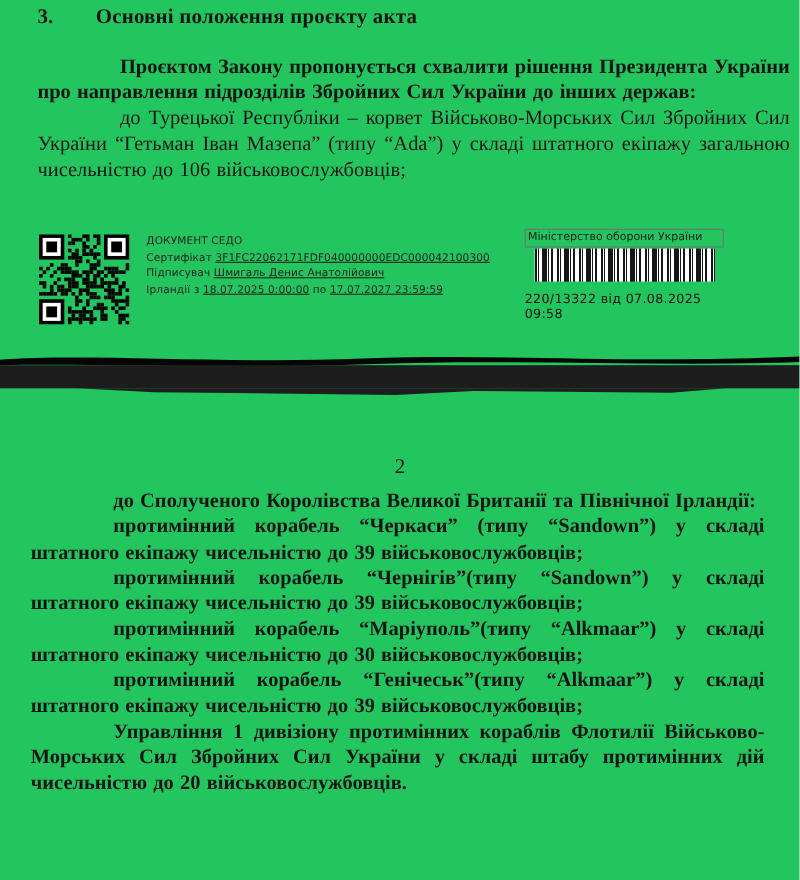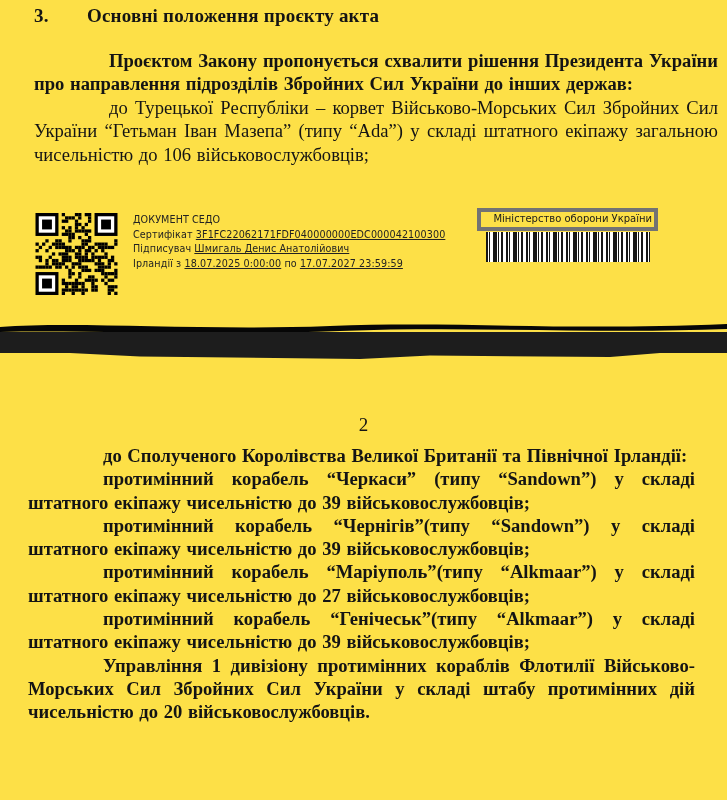--- a/index.html
+++ b/index.html
@@ -1,18 +1,18 @@
 <!DOCTYPE html>
 <html><head>
 <meta charset="utf-8">
 <style>
   html,body{margin:0;padding:0;background:#fff;}
   .sheet{
     position:relative; width:727px; height:800px; overflow:hidden;
-    background:#fde047; color:#141414;
+    background:#22c55e; color:#141414;
     font-family:"Liberation Serif", serif;
   }
   
   .p1-text{position:absolute; top:4px; left:34px; right:9px;}
   .heading{font-weight:bold; font-size:19px; line-height:24px; letter-spacing:.2px;}
   .h-num{display:inline-block; width:53px;}
   .para{
     font-size:18.6px; line-height:23.4px; text-align:justify;
     text-indent:75px; margin:0; word-spacing:1px;
   }
@@ -20,22 +20,22 @@
   
   .qr{position:absolute; left:35px; top:213px; width:83px; height:82px;}
   .sedo{
     position:absolute; left:133px; top:213px; width:350px;
     font-family:"DejaVu Sans", sans-serif; font-size:9.6px; line-height:14.6px;
     color:#222; letter-spacing:.1px;
   }
   .sedo .u{text-decoration:underline;}
   .mou{position:absolute; left:477px; top:208px; width:181px; font-family:"DejaVu Sans", sans-serif; color:#1a1a1a;}
   .mou-label{
-    font-size:10px; line-height:12px; text-align:right;
-    border:4px solid #737373; padding:1px 2px 2px 2px;
+    font-size:10px; line-height:12px; text-align:left;
+    border:1px solid #737373; padding:1px 2px 2px 2px;
   }
   .barcode{
     height:30px; margin:1px 8px 0 9px;
     background-image:repeating-linear-gradient(90deg,
       #161616 0px,#161616 2px,#fff 2px,#fff 3px,
       #161616 3px,#161616 4px,#fff 4px,#fff 7px,
       #161616 7px,#161616 11px,#fff 11px,#fff 12px,
       #161616 12px,#161616 13px,#fff 13px,#fff 15px,
       #161616 15px,#161616 17px,#fff 17px,#fff 20px);
   }
@@ -312,34 +312,35 @@
       <span>Ірландії з</span>
       <span class="u">18.07.2025 0:00:00</span>
       <span>по</span>
       <span class="u">17.07.2027 23:59:59</span>
     </div>
   </div>
 
   <div class="mou">
     <div class="mou-label">Міністерство оборони України</div>
     <div class="barcode"></div>
+    <div class="mou-number">220/13322 від 07.08.2025 09:58</div>
   </div>
 
   <div class="page-break">
     <svg width="727" height="44" viewBox="0 0 727 44" xmlns="http://www.w3.org/2000/svg">
       <path d="M0,9 C80,3 200,13 330,8 C460,3 560,13 727,6 L727,11 C600,16 470,8 340,13 C210,18 90,12 0,14 Z" fill="#060606"></path>
       <rect x="0" y="14" width="727" height="21" fill="#1d1d1d"></rect>
       <path d="M70,35 L660,35 L610,39 L430,37.5 L360,41 L140,38.5 Z" fill="#1d1d1d"></path>
     </svg>
   </div>
 
   <div class="page-number">2</div>
 
   <div class="p2-text">
     <p class="para">до Сполученого Королівства Великої Британії та Північної Ірландії:</p>
     <p class="para">протимінний корабель “Черкаси” (типу “Sandown”) у складі штатного екіпажу чисельністю до 39 військовослужбовців;</p>
     <p class="para">протимінний корабель “Чернігів”(типу “Sandown”) у складі штатного екіпажу чисельністю до 39 військовослужбовців;</p>
-    <p class="para">протимінний корабель “Маріуполь”(типу “Alkmaar”) у складі штатного екіпажу чисельністю до 27 військовослужбовців;</p>
+    <p class="para">протимінний корабель “Маріуполь”(типу “Alkmaar”) у складі штатного екіпажу чисельністю до 30 військовослужбовців;</p>
     <p class="para">протимінний корабель “Генічеськ”(типу “Alkmaar”) у складі штатного екіпажу чисельністю до 39 військовослужбовців;</p>
     <p class="para">Управління 1 дивізіону протимінних кораблів Флотилії Військово-Морських Сил Збройних Сил України у складі штабу протимінних дій чисельністю до 20 військовослужбовців.</p>
   </div>
 
 </div>
 
 </body></html>

